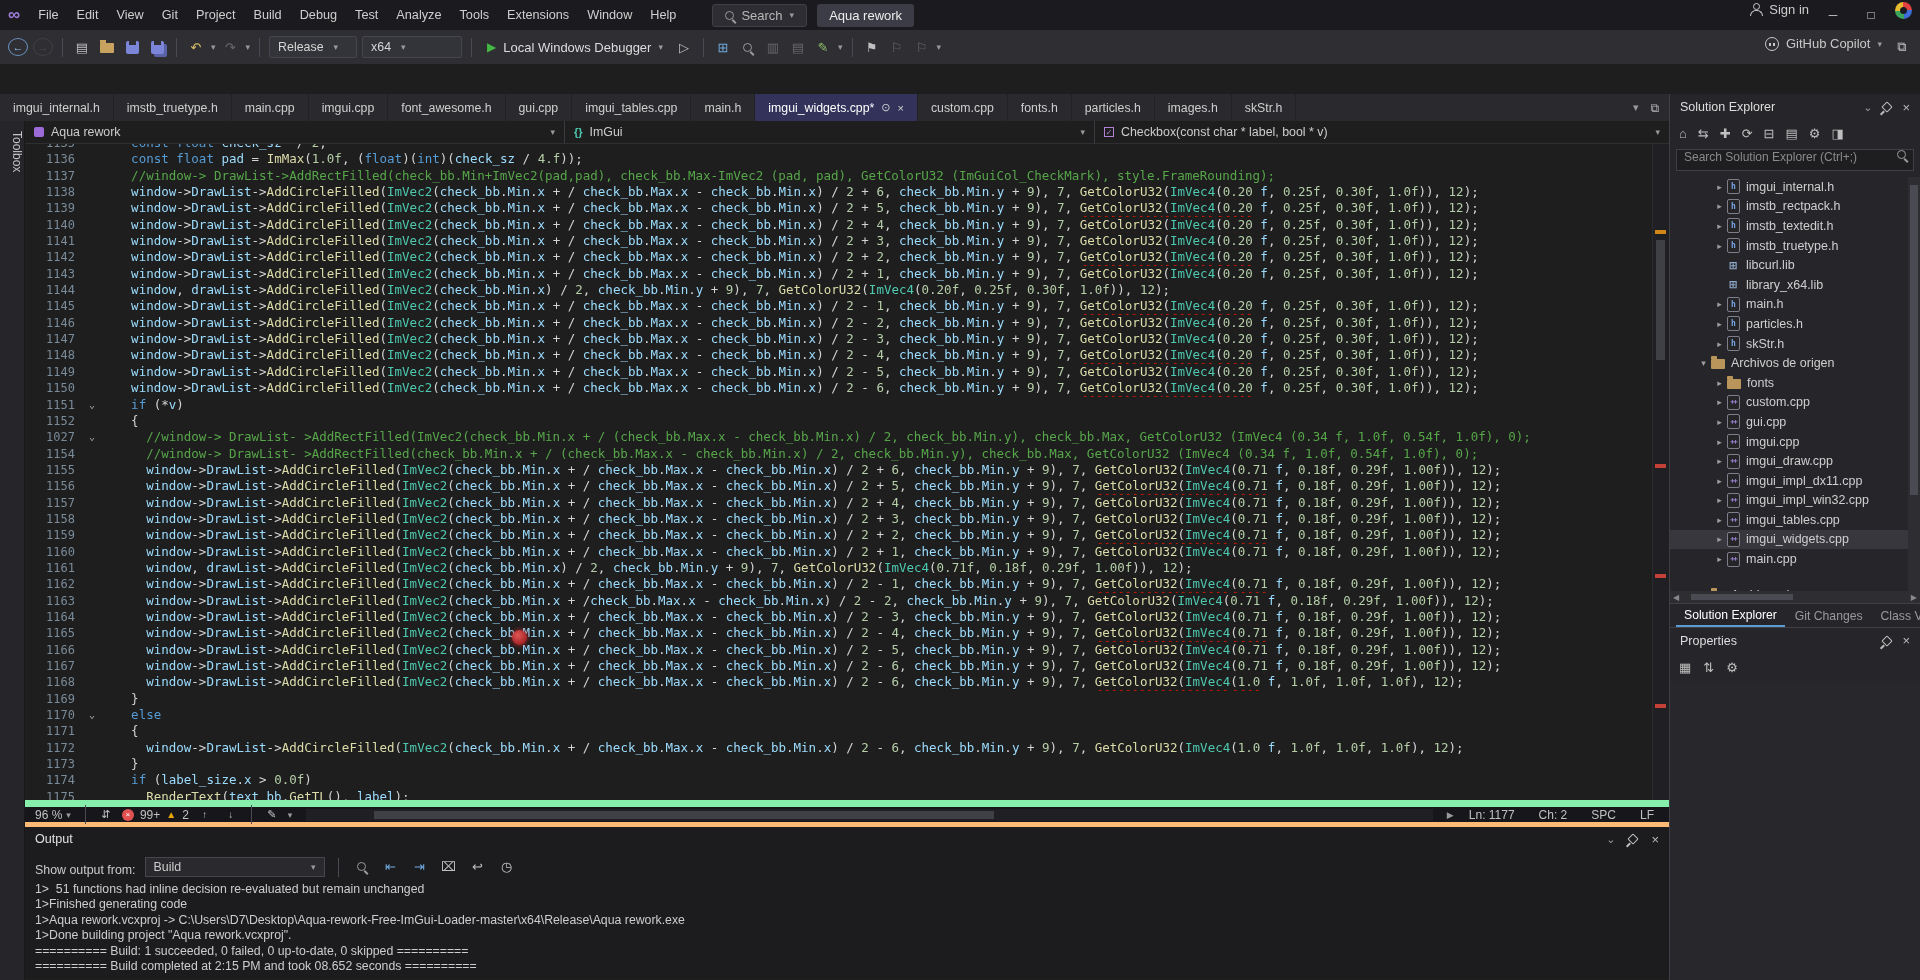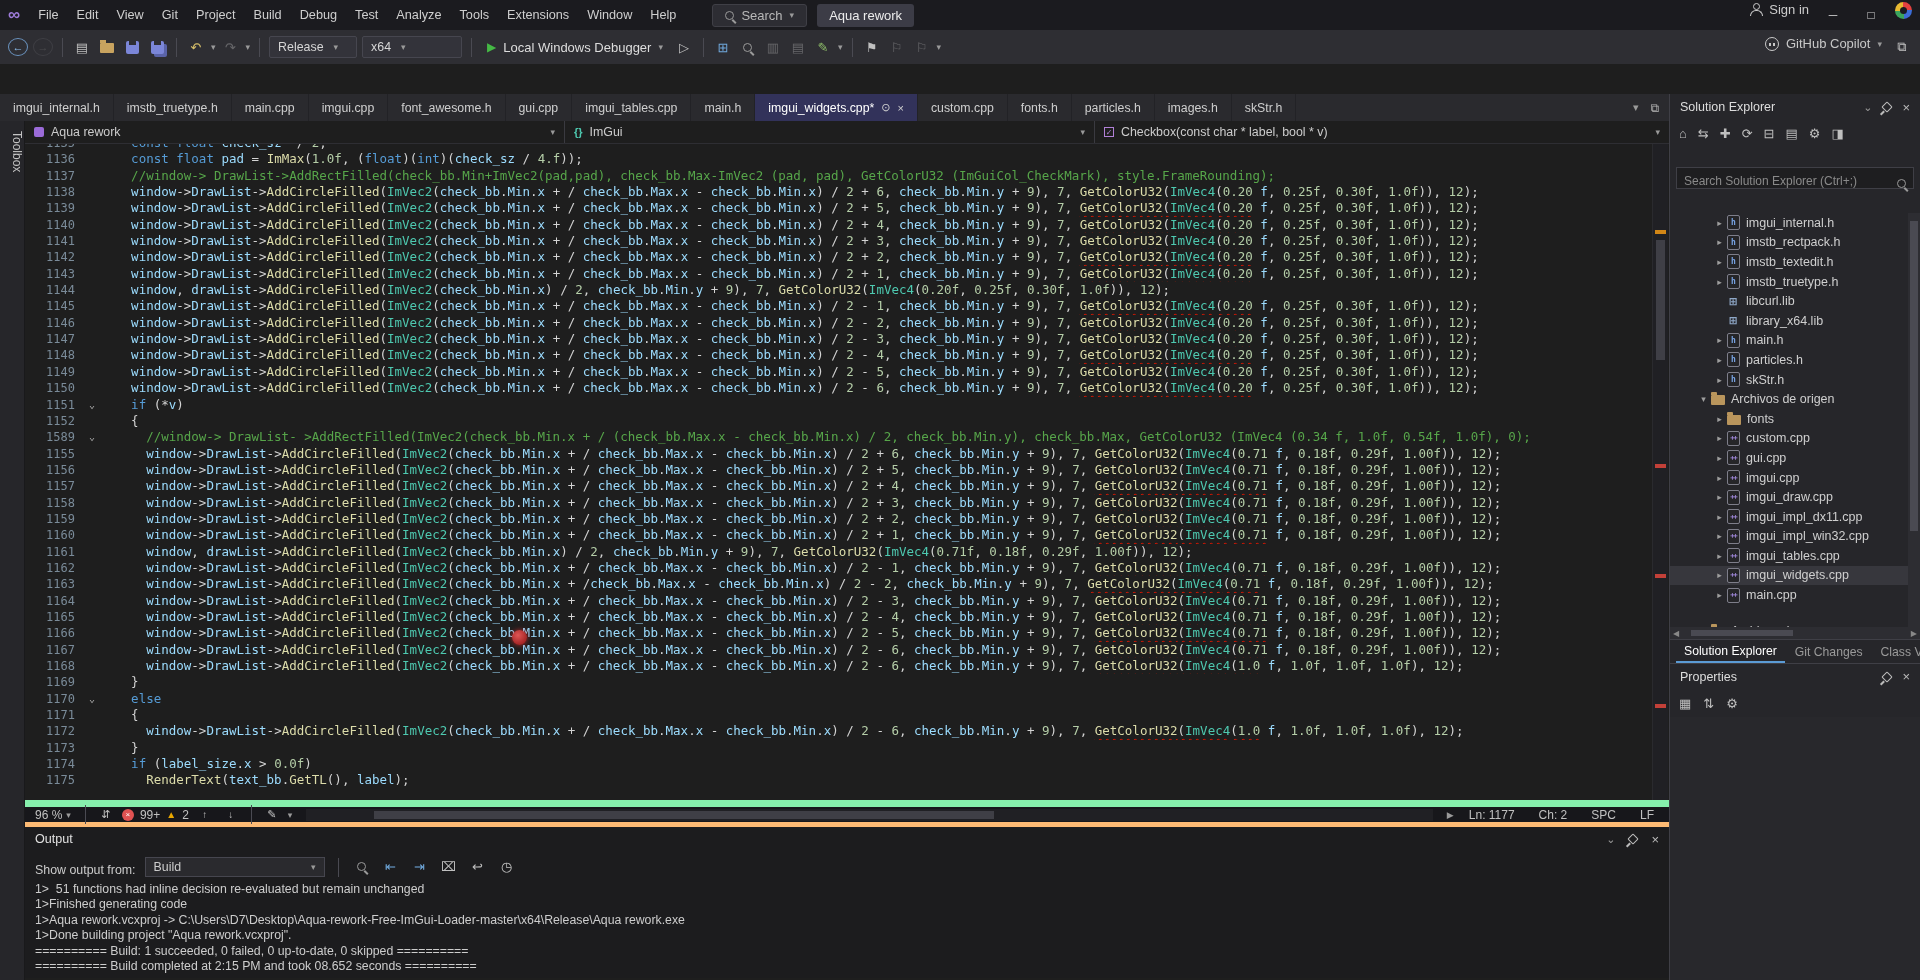--- a/index.html
+++ b/index.html
@@ -101,21 +101,21 @@
   .out-body{font-family:Liberation Sans, sans-serif;font-size:12.3px;line-height:15.4px;color:#CDCDCD;padding:5px 0 0 10px;white-space:pre}
   .mag{position:relative;width:9px;height:9px;border:1.5px solid #9A9A9A;border-radius:50%;display:inline-block;flex:none}
   .mag::after{content:"";position:absolute;left:7px;top:7px;width:5px;height:1.5px;background:#9A9A9A;transform:rotate(45deg);transform-origin:0 0}
   .blue{color:#6FA8DC}
 
   
   .rpanel{left:1669px;top:94px;width:251px;height:886px;background:#26262A;border-left:1px solid #3F3F46;display:flex;flex-direction:column;font-size:12.5px}
   .rp-title{height:26px;display:flex;align-items:center;padding:0 10px;gap:10px;color:#DDD}
   .rp-title .right{margin-left:auto;display:flex;align-items:center;gap:11px;color:#BBB}
   .se-toolbar{height:26px;display:flex;align-items:center;gap:11px;padding:0 9px;color:#BFBFBF;font-size:13px}
-  .se-search{margin:21px 6px;height:22px;background:#1E1E20;border:1px solid #3F3F46;display:flex;align-items:flex-end;gap:6px;padding:0 7px;color:#8A8A8A;font-size:12px}
+  .se-search{margin:3px 6px;height:22px;background:#1E1E20;border:1px solid #3F3F46;display:flex;align-items:flex-start;gap:6px;padding:0 7px;color:#8A8A8A;font-size:12px}
   .se-tree{position:relative;height:414px;overflow:hidden;margin-top:3px}
   .titem{height:19.6px;display:flex;align-items:center;color:#CFCFCF;white-space:nowrap}
   .titem.selected{background:#37373D}
   .t-arrow{width:15px;flex:none;text-align:center;color:#9E9E9E;font-size:9px}
   .t-label{margin-left:6px}
   .fic{width:13px;height:15px;background:#252528;border:1px solid #7E7E8A;border-radius:2px;display:flex;align-items:center;justify-content:center;
        font-family:"DejaVu Sans Mono",monospace;font-size:8px;font-weight:bold;flex:none}
   .fic.h::after{content:"h";color:#7AA7E8}
   .fic.cpp::after{content:"++";color:#A48BE0;font-size:7px;letter-spacing:-1px}
   .fic.lib{border:none;background:none;font-size:13px;color:#8FA8C8}
@@ -320,21 +320,22 @@
         <div class="crow"><span class="lnum">1143</span><span class="fold"></span><span class="ctext">		<span class="tk-var">window</span><span class="tk-op">-</span><span class="tk-op">&gt;</span><span class="tk-var">DrawList</span><span class="tk-op">-</span><span class="tk-op">&gt;</span><span class="tk-fn">AddCircleFilled</span><span class="tk-op">(</span><span class="tk-ty">ImVec2</span><span class="tk-op">(</span><span class="tk-var">check_bb</span><span class="tk-op">.</span><span class="tk-var">Min</span><span class="tk-op">.</span><span class="tk-var">x</span> <span class="tk-op">+</span> <span class="tk-op">/</span> <span class="tk-var">check_bb</span><span class="tk-op">.</span><span class="tk-var">Max</span><span class="tk-op">.</span><span class="tk-var">x</span> <span class="tk-op">-</span> <span class="tk-var">check_bb</span><span class="tk-op">.</span><span class="tk-var">Min</span><span class="tk-op">.</span><span class="tk-var">x</span><span class="tk-op">)</span> <span class="tk-op">/</span> <span class="tk-num">2</span> <span class="tk-op">+</span> <span class="tk-num">1</span><span class="tk-op">,</span> <span class="tk-var">check_bb</span><span class="tk-op">.</span><span class="tk-var">Min</span><span class="tk-op">.</span><span class="tk-var">y</span> <span class="tk-op">+</span> <span class="tk-num">9</span><span class="tk-op">)</span><span class="tk-op">,</span> <span class="tk-num">7</span><span class="tk-op">,</span> <span class="tk-fn sq">GetColorU32</span><span class="tk-op sq">(</span><span class="tk-ty sq">ImVec4</span><span class="tk-op sq">(</span><span class="tk-num sq">0.20</span> <span class="tk-var">f</span><span class="tk-op">,</span> <span class="tk-num">0.25f</span><span class="tk-op">,</span> <span class="tk-num">0.30f</span><span class="tk-op">,</span> <span class="tk-num">1.0f</span><span class="tk-op">)</span><span class="tk-op">)</span><span class="tk-op">,</span> <span class="tk-num">12</span><span class="tk-op">)</span><span class="tk-op">;</span></span></div>
         <div class="crow"><span class="lnum">1144</span><span class="fold"></span><span class="ctext">		<span class="tk-var">window</span><span class="tk-op">,</span> <span class="tk-var">drawList</span><span class="tk-op">-</span><span class="tk-op">&gt;</span><span class="tk-fn">AddCircleFilled</span><span class="tk-op">(</span><span class="tk-ty">ImVec2</span><span class="tk-op">(</span><span class="tk-var">check_bb</span><span class="tk-op">.</span><span class="tk-var">Min</span><span class="tk-op">.</span><span class="tk-var">x</span><span class="tk-op">)</span> <span class="tk-op">/</span> <span class="tk-num">2</span><span class="tk-op">,</span> <span class="tk-var">check_bb</span><span class="tk-op">.</span><span class="tk-var">Min</span><span class="tk-op">.</span><span class="tk-var">y</span> <span class="tk-op">+</span> <span class="tk-num">9</span><span class="tk-op">)</span><span class="tk-op">,</span> <span class="tk-num">7</span><span class="tk-op">,</span> <span class="tk-fn sq">GetColorU32</span><span class="tk-op sq">(</span><span class="tk-ty sq">ImVec4</span><span class="tk-op sq">(</span><span class="tk-num sq">0.20f</span><span class="tk-op">,</span> <span class="tk-num">0.25f</span><span class="tk-op">,</span> <span class="tk-num">0.30f</span><span class="tk-op">,</span> <span class="tk-num">1.0f</span><span class="tk-op">)</span><span class="tk-op">)</span><span class="tk-op">,</span> <span class="tk-num">12</span><span class="tk-op">)</span><span class="tk-op">;</span></span></div>
         <div class="crow"><span class="lnum">1145</span><span class="fold"></span><span class="ctext">		<span class="tk-var">window</span><span class="tk-op">-</span><span class="tk-op">&gt;</span><span class="tk-var">DrawList</span><span class="tk-op">-</span><span class="tk-op">&gt;</span><span class="tk-fn">AddCircleFilled</span><span class="tk-op">(</span><span class="tk-ty">ImVec2</span><span class="tk-op">(</span><span class="tk-var">check_bb</span><span class="tk-op">.</span><span class="tk-var">Min</span><span class="tk-op">.</span><span class="tk-var">x</span> <span class="tk-op">+</span> <span class="tk-op">/</span> <span class="tk-var">check_bb</span><span class="tk-op">.</span><span class="tk-var">Max</span><span class="tk-op">.</span><span class="tk-var">x</span> <span class="tk-op">-</span> <span class="tk-var">check_bb</span><span class="tk-op">.</span><span class="tk-var">Min</span><span class="tk-op">.</span><span class="tk-var">x</span><span class="tk-op">)</span> <span class="tk-op">/</span> <span class="tk-num">2</span> <span class="tk-op">-</span> <span class="tk-num">1</span><span class="tk-op">,</span> <span class="tk-var">check_bb</span><span class="tk-op">.</span><span class="tk-var">Min</span><span class="tk-op">.</span><span class="tk-var">y</span> <span class="tk-op">+</span> <span class="tk-num">9</span><span class="tk-op">)</span><span class="tk-op">,</span> <span class="tk-num">7</span><span class="tk-op">,</span> <span class="tk-fn sq">GetColorU32</span><span class="tk-op sq">(</span><span class="tk-ty sq">ImVec4</span><span class="tk-op sq">(</span><span class="tk-num sq">0.20</span> <span class="tk-var">f</span><span class="tk-op">,</span> <span class="tk-num">0.25f</span><span class="tk-op">,</span> <span class="tk-num">0.30f</span><span class="tk-op">,</span> <span class="tk-num">1.0f</span><span class="tk-op">)</span><span class="tk-op">)</span><span class="tk-op">,</span> <span class="tk-num">12</span><span class="tk-op">)</span><span class="tk-op">;</span></span></div>
         <div class="crow"><span class="lnum">1146</span><span class="fold"></span><span class="ctext">		<span class="tk-var">window</span><span class="tk-op">-</span><span class="tk-op">&gt;</span><span class="tk-var">DrawList</span><span class="tk-op">-</span><span class="tk-op">&gt;</span><span class="tk-fn">AddCircleFilled</span><span class="tk-op">(</span><span class="tk-ty">ImVec2</span><span class="tk-op">(</span><span class="tk-var">check_bb</span><span class="tk-op">.</span><span class="tk-var">Min</span><span class="tk-op">.</span><span class="tk-var">x</span> <span class="tk-op">+</span> <span class="tk-op">/</span> <span class="tk-var">check_bb</span><span class="tk-op">.</span><span class="tk-var">Max</span><span class="tk-op">.</span><span class="tk-var">x</span> <span class="tk-op">-</span> <span class="tk-var">check_bb</span><span class="tk-op">.</span><span class="tk-var">Min</span><span class="tk-op">.</span><span class="tk-var">x</span><span class="tk-op">)</span> <span class="tk-op">/</span> <span class="tk-num">2</span> <span class="tk-op">-</span> <span class="tk-num">2</span><span class="tk-op">,</span> <span class="tk-var">check_bb</span><span class="tk-op">.</span><span class="tk-var">Min</span><span class="tk-op">.</span><span class="tk-var">y</span> <span class="tk-op">+</span> <span class="tk-num">9</span><span class="tk-op">)</span><span class="tk-op">,</span> <span class="tk-num">7</span><span class="tk-op">,</span> <span class="tk-fn sq">GetColorU32</span><span class="tk-op sq">(</span><span class="tk-ty sq">ImVec4</span><span class="tk-op sq">(</span><span class="tk-num sq">0.20</span> <span class="tk-var">f</span><span class="tk-op">,</span> <span class="tk-num">0.25f</span><span class="tk-op">,</span> <span class="tk-num">0.30f</span><span class="tk-op">,</span> <span class="tk-num">1.0f</span><span class="tk-op">)</span><span class="tk-op">)</span><span class="tk-op">,</span> <span class="tk-num">12</span><span class="tk-op">)</span><span class="tk-op">;</span></span></div>
         <div class="crow"><span class="lnum">1147</span><span class="fold"></span><span class="ctext">		<span class="tk-var">window</span><span class="tk-op">-</span><span class="tk-op">&gt;</span><span class="tk-var">DrawList</span><span class="tk-op">-</span><span class="tk-op">&gt;</span><span class="tk-fn">AddCircleFilled</span><span class="tk-op">(</span><span class="tk-ty">ImVec2</span><span class="tk-op">(</span><span class="tk-var">check_bb</span><span class="tk-op">.</span><span class="tk-var">Min</span><span class="tk-op">.</span><span class="tk-var">x</span> <span class="tk-op">+</span> <span class="tk-op">/</span> <span class="tk-var">check_bb</span><span class="tk-op">.</span><span class="tk-var">Max</span><span class="tk-op">.</span><span class="tk-var">x</span> <span class="tk-op">-</span> <span class="tk-var">check_bb</span><span class="tk-op">.</span><span class="tk-var">Min</span><span class="tk-op">.</span><span class="tk-var">x</span><span class="tk-op">)</span> <span class="tk-op">/</span> <span class="tk-num">2</span> <span class="tk-op">-</span> <span class="tk-num">3</span><span class="tk-op">,</span> <span class="tk-var">check_bb</span><span class="tk-op">.</span><span class="tk-var">Min</span><span class="tk-op">.</span><span class="tk-var">y</span> <span class="tk-op">+</span> <span class="tk-num">9</span><span class="tk-op">)</span><span class="tk-op">,</span> <span class="tk-num">7</span><span class="tk-op">,</span> <span class="tk-fn sq">GetColorU32</span><span class="tk-op sq">(</span><span class="tk-ty sq">ImVec4</span><span class="tk-op sq">(</span><span class="tk-num sq">0.20</span> <span class="tk-var">f</span><span class="tk-op">,</span> <span class="tk-num">0.25f</span><span class="tk-op">,</span> <span class="tk-num">0.30f</span><span class="tk-op">,</span> <span class="tk-num">1.0f</span><span class="tk-op">)</span><span class="tk-op">)</span><span class="tk-op">,</span> <span class="tk-num">12</span><span class="tk-op">)</span><span class="tk-op">;</span></span></div>
         <div class="crow"><span class="lnum">1148</span><span class="fold"></span><span class="ctext">		<span class="tk-var">window</span><span class="tk-op">-</span><span class="tk-op">&gt;</span><span class="tk-var">DrawList</span><span class="tk-op">-</span><span class="tk-op">&gt;</span><span class="tk-fn">AddCircleFilled</span><span class="tk-op">(</span><span class="tk-ty">ImVec2</span><span class="tk-op">(</span><span class="tk-var">check_bb</span><span class="tk-op">.</span><span class="tk-var">Min</span><span class="tk-op">.</span><span class="tk-var">x</span> <span class="tk-op">+</span> <span class="tk-op">/</span> <span class="tk-var">check_bb</span><span class="tk-op">.</span><span class="tk-var">Max</span><span class="tk-op">.</span><span class="tk-var">x</span> <span class="tk-op">-</span> <span class="tk-var">check_bb</span><span class="tk-op">.</span><span class="tk-var">Min</span><span class="tk-op">.</span><span class="tk-var">x</span><span class="tk-op">)</span> <span class="tk-op">/</span> <span class="tk-num">2</span> <span class="tk-op">-</span> <span class="tk-num">4</span><span class="tk-op">,</span> <span class="tk-var">check_bb</span><span class="tk-op">.</span><span class="tk-var">Min</span><span class="tk-op">.</span><span class="tk-var">y</span> <span class="tk-op">+</span> <span class="tk-num">9</span><span class="tk-op">)</span><span class="tk-op">,</span> <span class="tk-num">7</span><span class="tk-op">,</span> <span class="tk-fn sq">GetColorU32</span><span class="tk-op sq">(</span><span class="tk-ty sq">ImVec4</span><span class="tk-op sq">(</span><span class="tk-num sq">0.20</span> <span class="tk-var">f</span><span class="tk-op">,</span> <span class="tk-num">0.25f</span><span class="tk-op">,</span> <span class="tk-num">0.30f</span><span class="tk-op">,</span> <span class="tk-num">1.0f</span><span class="tk-op">)</span><span class="tk-op">)</span><span class="tk-op">,</span> <span class="tk-num">12</span><span class="tk-op">)</span><span class="tk-op">;</span></span></div>
         <div class="crow"><span class="lnum">1149</span><span class="fold"></span><span class="ctext">		<span class="tk-var">window</span><span class="tk-op">-</span><span class="tk-op">&gt;</span><span class="tk-var">DrawList</span><span class="tk-op">-</span><span class="tk-op">&gt;</span><span class="tk-fn">AddCircleFilled</span><span class="tk-op">(</span><span class="tk-ty">ImVec2</span><span class="tk-op">(</span><span class="tk-var">check_bb</span><span class="tk-op">.</span><span class="tk-var">Min</span><span class="tk-op">.</span><span class="tk-var">x</span> <span class="tk-op">+</span> <span class="tk-op">/</span> <span class="tk-var">check_bb</span><span class="tk-op">.</span><span class="tk-var">Max</span><span class="tk-op">.</span><span class="tk-var">x</span> <span class="tk-op">-</span> <span class="tk-var">check_bb</span><span class="tk-op">.</span><span class="tk-var">Min</span><span class="tk-op">.</span><span class="tk-var">x</span><span class="tk-op">)</span> <span class="tk-op">/</span> <span class="tk-num">2</span> <span class="tk-op">-</span> <span class="tk-num">5</span><span class="tk-op">,</span> <span class="tk-var">check_bb</span><span class="tk-op">.</span><span class="tk-var">Min</span><span class="tk-op">.</span><span class="tk-var">y</span> <span class="tk-op">+</span> <span class="tk-num">9</span><span class="tk-op">)</span><span class="tk-op">,</span> <span class="tk-num">7</span><span class="tk-op">,</span> <span class="tk-fn sq">GetColorU32</span><span class="tk-op sq">(</span><span class="tk-ty sq">ImVec4</span><span class="tk-op sq">(</span><span class="tk-num sq">0.20</span> <span class="tk-var">f</span><span class="tk-op">,</span> <span class="tk-num">0.25f</span><span class="tk-op">,</span> <span class="tk-num">0.30f</span><span class="tk-op">,</span> <span class="tk-num">1.0f</span><span class="tk-op">)</span><span class="tk-op">)</span><span class="tk-op">,</span> <span class="tk-num">12</span><span class="tk-op">)</span><span class="tk-op">;</span></span></div>
         <div class="crow"><span class="lnum">1150</span><span class="fold"></span><span class="ctext">		<span class="tk-var">window</span><span class="tk-op">-</span><span class="tk-op">&gt;</span><span class="tk-var">DrawList</span><span class="tk-op">-</span><span class="tk-op">&gt;</span><span class="tk-fn">AddCircleFilled</span><span class="tk-op">(</span><span class="tk-ty">ImVec2</span><span class="tk-op">(</span><span class="tk-var">check_bb</span><span class="tk-op">.</span><span class="tk-var">Min</span><span class="tk-op">.</span><span class="tk-var">x</span> <span class="tk-op">+</span> <span class="tk-op">/</span> <span class="tk-var">check_bb</span><span class="tk-op">.</span><span class="tk-var">Max</span><span class="tk-op">.</span><span class="tk-var">x</span> <span class="tk-op">-</span> <span class="tk-var">check_bb</span><span class="tk-op">.</span><span class="tk-var">Min</span><span class="tk-op">.</span><span class="tk-var">x</span><span class="tk-op">)</span> <span class="tk-op">/</span> <span class="tk-num">2</span> <span class="tk-op">-</span> <span class="tk-num">6</span><span class="tk-op">,</span> <span class="tk-var">check_bb</span><span class="tk-op">.</span><span class="tk-var">Min</span><span class="tk-op">.</span><span class="tk-var">y</span> <span class="tk-op">+</span> <span class="tk-num">9</span><span class="tk-op">)</span><span class="tk-op">,</span> <span class="tk-num">7</span><span class="tk-op">,</span> <span class="tk-fn sq">GetColorU32</span><span class="tk-op sq">(</span><span class="tk-ty sq">ImVec4</span><span class="tk-op sq">(</span><span class="tk-num sq">0.20</span> <span class="tk-var">f</span><span class="tk-op">,</span> <span class="tk-num">0.25f</span><span class="tk-op">,</span> <span class="tk-num">0.30f</span><span class="tk-op">,</span> <span class="tk-num">1.0f</span><span class="tk-op">)</span><span class="tk-op">)</span><span class="tk-op">,</span> <span class="tk-num">12</span><span class="tk-op">)</span><span class="tk-op">;</span></span></div>
         <div class="crow"><span class="lnum">1151</span><span class="fold">⌄</span><span class="ctext">		<span class="tk-kw">if</span> <span class="tk-op">(</span><span class="tk-op">*</span><span class="tk-var">v</span><span class="tk-op">)</span></span></div>
         <div class="crow"><span class="lnum">1152</span><span class="fold"></span><span class="ctext">		<span class="tk-op">{</span></span></div>
-        <div class="crow"><span class="lnum">1589</span><span class="fold">⌄</span><span class="ctext"><span class="tk-com">			//window-&gt; DrawList- &gt;AddRectFilled(ImVec2(check_bb.Min.x + / (check_bb.Max.x - check_bb.Min.x) / 2, check_bb.Min.y), check_bb.Max, GetColorU32 (ImVec4 (0.34 f, 1.0f, 0.54f, 1.0f), 0);</span></span></div>
+        <div class="crow"><span class="lnum">1027</span><span class="fold">⌄</span><span class="ctext"><span class="tk-com">			//window-&gt; DrawList- &gt;AddRectFilled(ImVec2(check_bb.Min.x + / (check_bb.Max.x - check_bb.Min.x) / 2, check_bb.Min.y), check_bb.Max, GetColorU32 (ImVec4 (0.34 f, 1.0f, 0.54f, 1.0f), 0);</span></span></div>
+        <div class="crow"><span class="lnum">1154</span><span class="fold"></span><span class="ctext"><span class="tk-com">			//window-&gt; DrawList- &gt;AddRectFilled(check_bb.Min.x + / (check_bb.Max.x - check_bb.Min.x) / 2, check_bb.Min.y), check_bb.Max, GetColorU32 (ImVec4 (0.34 f, 1.0f, 0.54f, 1.0f), 0);</span></span></div>
         <div class="crow"><span class="lnum">1155</span><span class="fold"></span><span class="ctext">			<span class="tk-var">window</span><span class="tk-op">-</span><span class="tk-op">&gt;</span><span class="tk-var">DrawList</span><span class="tk-op">-</span><span class="tk-op">&gt;</span><span class="tk-fn">AddCircleFilled</span><span class="tk-op">(</span><span class="tk-ty">ImVec2</span><span class="tk-op">(</span><span class="tk-var">check_bb</span><span class="tk-op">.</span><span class="tk-var">Min</span><span class="tk-op">.</span><span class="tk-var">x</span> <span class="tk-op">+</span> <span class="tk-op">/</span> <span class="tk-var">check_bb</span><span class="tk-op">.</span><span class="tk-var">Max</span><span class="tk-op">.</span><span class="tk-var">x</span> <span class="tk-op">-</span> <span class="tk-var">check_bb</span><span class="tk-op">.</span><span class="tk-var">Min</span><span class="tk-op">.</span><span class="tk-var">x</span><span class="tk-op">)</span> <span class="tk-op">/</span> <span class="tk-num">2</span> <span class="tk-op">+</span> <span class="tk-num">6</span><span class="tk-op">,</span> <span class="tk-var">check_bb</span><span class="tk-op">.</span><span class="tk-var">Min</span><span class="tk-op">.</span><span class="tk-var">y</span> <span class="tk-op">+</span> <span class="tk-num">9</span><span class="tk-op">)</span><span class="tk-op">,</span> <span class="tk-num">7</span><span class="tk-op">,</span> <span class="tk-fn sq">GetColorU32</span><span class="tk-op sq">(</span><span class="tk-ty sq">ImVec4</span><span class="tk-op sq">(</span><span class="tk-num sq">0.71</span> <span class="tk-var">f</span><span class="tk-op">,</span> <span class="tk-num">0.18f</span><span class="tk-op">,</span> <span class="tk-num">0.29f</span><span class="tk-op">,</span> <span class="tk-num">1.00f</span><span class="tk-op">)</span><span class="tk-op">)</span><span class="tk-op">,</span> <span class="tk-num">12</span><span class="tk-op">)</span><span class="tk-op">;</span></span></div>
         <div class="crow"><span class="lnum">1156</span><span class="fold"></span><span class="ctext">			<span class="tk-var">window</span><span class="tk-op">-</span><span class="tk-op">&gt;</span><span class="tk-var">DrawList</span><span class="tk-op">-</span><span class="tk-op">&gt;</span><span class="tk-fn">AddCircleFilled</span><span class="tk-op">(</span><span class="tk-ty">ImVec2</span><span class="tk-op">(</span><span class="tk-var">check_bb</span><span class="tk-op">.</span><span class="tk-var">Min</span><span class="tk-op">.</span><span class="tk-var">x</span> <span class="tk-op">+</span> <span class="tk-op">/</span> <span class="tk-var">check_bb</span><span class="tk-op">.</span><span class="tk-var">Max</span><span class="tk-op">.</span><span class="tk-var">x</span> <span class="tk-op">-</span> <span class="tk-var">check_bb</span><span class="tk-op">.</span><span class="tk-var">Min</span><span class="tk-op">.</span><span class="tk-var">x</span><span class="tk-op">)</span> <span class="tk-op">/</span> <span class="tk-num">2</span> <span class="tk-op">+</span> <span class="tk-num">5</span><span class="tk-op">,</span> <span class="tk-var">check_bb</span><span class="tk-op">.</span><span class="tk-var">Min</span><span class="tk-op">.</span><span class="tk-var">y</span> <span class="tk-op">+</span> <span class="tk-num">9</span><span class="tk-op">)</span><span class="tk-op">,</span> <span class="tk-num">7</span><span class="tk-op">,</span> <span class="tk-fn sq">GetColorU32</span><span class="tk-op sq">(</span><span class="tk-ty sq">ImVec4</span><span class="tk-op sq">(</span><span class="tk-num sq">0.71</span> <span class="tk-var">f</span><span class="tk-op">,</span> <span class="tk-num">0.18f</span><span class="tk-op">,</span> <span class="tk-num">0.29f</span><span class="tk-op">,</span> <span class="tk-num">1.00f</span><span class="tk-op">)</span><span class="tk-op">)</span><span class="tk-op">,</span> <span class="tk-num">12</span><span class="tk-op">)</span><span class="tk-op">;</span></span></div>
         <div class="crow"><span class="lnum">1157</span><span class="fold"></span><span class="ctext">			<span class="tk-var">window</span><span class="tk-op">-</span><span class="tk-op">&gt;</span><span class="tk-var">DrawList</span><span class="tk-op">-</span><span class="tk-op">&gt;</span><span class="tk-fn">AddCircleFilled</span><span class="tk-op">(</span><span class="tk-ty">ImVec2</span><span class="tk-op">(</span><span class="tk-var">check_bb</span><span class="tk-op">.</span><span class="tk-var">Min</span><span class="tk-op">.</span><span class="tk-var">x</span> <span class="tk-op">+</span> <span class="tk-op">/</span> <span class="tk-var">check_bb</span><span class="tk-op">.</span><span class="tk-var">Max</span><span class="tk-op">.</span><span class="tk-var">x</span> <span class="tk-op">-</span> <span class="tk-var">check_bb</span><span class="tk-op">.</span><span class="tk-var">Min</span><span class="tk-op">.</span><span class="tk-var">x</span><span class="tk-op">)</span> <span class="tk-op">/</span> <span class="tk-num">2</span> <span class="tk-op">+</span> <span class="tk-num">4</span><span class="tk-op">,</span> <span class="tk-var">check_bb</span><span class="tk-op">.</span><span class="tk-var">Min</span><span class="tk-op">.</span><span class="tk-var">y</span> <span class="tk-op">+</span> <span class="tk-num">9</span><span class="tk-op">)</span><span class="tk-op">,</span> <span class="tk-num">7</span><span class="tk-op">,</span> <span class="tk-fn sq">GetColorU32</span><span class="tk-op sq">(</span><span class="tk-ty sq">ImVec4</span><span class="tk-op sq">(</span><span class="tk-num sq">0.71</span> <span class="tk-var">f</span><span class="tk-op">,</span> <span class="tk-num">0.18f</span><span class="tk-op">,</span> <span class="tk-num">0.29f</span><span class="tk-op">,</span> <span class="tk-num">1.00f</span><span class="tk-op">)</span><span class="tk-op">)</span><span class="tk-op">,</span> <span class="tk-num">12</span><span class="tk-op">)</span><span class="tk-op">;</span></span></div>
         <div class="crow"><span class="lnum">1158</span><span class="fold"></span><span class="ctext">			<span class="tk-var">window</span><span class="tk-op">-</span><span class="tk-op">&gt;</span><span class="tk-var">DrawList</span><span class="tk-op">-</span><span class="tk-op">&gt;</span><span class="tk-fn">AddCircleFilled</span><span class="tk-op">(</span><span class="tk-ty">ImVec2</span><span class="tk-op">(</span><span class="tk-var">check_bb</span><span class="tk-op">.</span><span class="tk-var">Min</span><span class="tk-op">.</span><span class="tk-var">x</span> <span class="tk-op">+</span> <span class="tk-op">/</span> <span class="tk-var">check_bb</span><span class="tk-op">.</span><span class="tk-var">Max</span><span class="tk-op">.</span><span class="tk-var">x</span> <span class="tk-op">-</span> <span class="tk-var">check_bb</span><span class="tk-op">.</span><span class="tk-var">Min</span><span class="tk-op">.</span><span class="tk-var">x</span><span class="tk-op">)</span> <span class="tk-op">/</span> <span class="tk-num">2</span> <span class="tk-op">+</span> <span class="tk-num">3</span><span class="tk-op">,</span> <span class="tk-var">check_bb</span><span class="tk-op">.</span><span class="tk-var">Min</span><span class="tk-op">.</span><span class="tk-var">y</span> <span class="tk-op">+</span> <span class="tk-num">9</span><span class="tk-op">)</span><span class="tk-op">,</span> <span class="tk-num">7</span><span class="tk-op">,</span> <span class="tk-fn sq">GetColorU32</span><span class="tk-op sq">(</span><span class="tk-ty sq">ImVec4</span><span class="tk-op sq">(</span><span class="tk-num sq">0.71</span> <span class="tk-var">f</span><span class="tk-op">,</span> <span class="tk-num">0.18f</span><span class="tk-op">,</span> <span class="tk-num">0.29f</span><span class="tk-op">,</span> <span class="tk-num">1.00f</span><span class="tk-op">)</span><span class="tk-op">)</span><span class="tk-op">,</span> <span class="tk-num">12</span><span class="tk-op">)</span><span class="tk-op">;</span></span></div>
         <div class="crow"><span class="lnum">1159</span><span class="fold"></span><span class="ctext">			<span class="tk-var">window</span><span class="tk-op">-</span><span class="tk-op">&gt;</span><span class="tk-var">DrawList</span><span class="tk-op">-</span><span class="tk-op">&gt;</span><span class="tk-fn">AddCircleFilled</span><span class="tk-op">(</span><span class="tk-ty">ImVec2</span><span class="tk-op">(</span><span class="tk-var">check_bb</span><span class="tk-op">.</span><span class="tk-var">Min</span><span class="tk-op">.</span><span class="tk-var">x</span> <span class="tk-op">+</span> <span class="tk-op">/</span> <span class="tk-var">check_bb</span><span class="tk-op">.</span><span class="tk-var">Max</span><span class="tk-op">.</span><span class="tk-var">x</span> <span class="tk-op">-</span> <span class="tk-var">check_bb</span><span class="tk-op">.</span><span class="tk-var">Min</span><span class="tk-op">.</span><span class="tk-var">x</span><span class="tk-op">)</span> <span class="tk-op">/</span> <span class="tk-num">2</span> <span class="tk-op">+</span> <span class="tk-num">2</span><span class="tk-op">,</span> <span class="tk-var">check_bb</span><span class="tk-op">.</span><span class="tk-var">Min</span><span class="tk-op">.</span><span class="tk-var">y</span> <span class="tk-op">+</span> <span class="tk-num">9</span><span class="tk-op">)</span><span class="tk-op">,</span> <span class="tk-num">7</span><span class="tk-op">,</span> <span class="tk-fn sq">GetColorU32</span><span class="tk-op sq">(</span><span class="tk-ty sq">ImVec4</span><span class="tk-op sq">(</span><span class="tk-num sq">0.71</span> <span class="tk-var">f</span><span class="tk-op">,</span> <span class="tk-num">0.18f</span><span class="tk-op">,</span> <span class="tk-num">0.29f</span><span class="tk-op">,</span> <span class="tk-num">1.00f</span><span class="tk-op">)</span><span class="tk-op">)</span><span class="tk-op">,</span> <span class="tk-num">12</span><span class="tk-op">)</span><span class="tk-op">;</span></span></div>
         <div class="crow"><span class="lnum">1160</span><span class="fold"></span><span class="ctext">			<span class="tk-var">window</span><span class="tk-op">-</span><span class="tk-op">&gt;</span><span class="tk-var">DrawList</span><span class="tk-op">-</span><span class="tk-op">&gt;</span><span class="tk-fn">AddCircleFilled</span><span class="tk-op">(</span><span class="tk-ty">ImVec2</span><span class="tk-op">(</span><span class="tk-var">check_bb</span><span class="tk-op">.</span><span class="tk-var">Min</span><span class="tk-op">.</span><span class="tk-var">x</span> <span class="tk-op">+</span> <span class="tk-op">/</span> <span class="tk-var">check_bb</span><span class="tk-op">.</span><span class="tk-var">Max</span><span class="tk-op">.</span><span class="tk-var">x</span> <span class="tk-op">-</span> <span class="tk-var">check_bb</span><span class="tk-op">.</span><span class="tk-var">Min</span><span class="tk-op">.</span><span class="tk-var">x</span><span class="tk-op">)</span> <span class="tk-op">/</span> <span class="tk-num">2</span> <span class="tk-op">+</span> <span class="tk-num">1</span><span class="tk-op">,</span> <span class="tk-var">check_bb</span><span class="tk-op">.</span><span class="tk-var">Min</span><span class="tk-op">.</span><span class="tk-var">y</span> <span class="tk-op">+</span> <span class="tk-num">9</span><span class="tk-op">)</span><span class="tk-op">,</span> <span class="tk-num">7</span><span class="tk-op">,</span> <span class="tk-fn sq">GetColorU32</span><span class="tk-op sq">(</span><span class="tk-ty sq">ImVec4</span><span class="tk-op sq">(</span><span class="tk-num sq">0.71</span> <span class="tk-var">f</span><span class="tk-op">,</span> <span class="tk-num">0.18f</span><span class="tk-op">,</span> <span class="tk-num">0.29f</span><span class="tk-op">,</span> <span class="tk-num">1.00f</span><span class="tk-op">)</span><span class="tk-op">)</span><span class="tk-op">,</span> <span class="tk-num">12</span><span class="tk-op">)</span><span class="tk-op">;</span></span></div>
         <div class="crow"><span class="lnum">1161</span><span class="fold"></span><span class="ctext">			<span class="tk-var">window</span><span class="tk-op">,</span> <span class="tk-var">drawList</span><span class="tk-op">-</span><span class="tk-op">&gt;</span><span class="tk-fn">AddCircleFilled</span><span class="tk-op">(</span><span class="tk-ty">ImVec2</span><span class="tk-op">(</span><span class="tk-var">check_bb</span><span class="tk-op">.</span><span class="tk-var">Min</span><span class="tk-op">.</span><span class="tk-var">x</span><span class="tk-op">)</span> <span class="tk-op">/</span> <span class="tk-num">2</span><span class="tk-op">,</span> <span class="tk-var">check_bb</span><span class="tk-op">.</span><span class="tk-var">Min</span><span class="tk-op">.</span><span class="tk-var">y</span> <span class="tk-op">+</span> <span class="tk-num">9</span><span class="tk-op">)</span><span class="tk-op">,</span> <span class="tk-num">7</span><span class="tk-op">,</span> <span class="tk-fn sq">GetColorU32</span><span class="tk-op sq">(</span><span class="tk-ty sq">ImVec4</span><span class="tk-op sq">(</span><span class="tk-num sq">0.71f</span><span class="tk-op">,</span> <span class="tk-num">0.18f</span><span class="tk-op">,</span> <span class="tk-num">0.29f</span><span class="tk-op">,</span> <span class="tk-num">1.00f</span><span class="tk-op">)</span><span class="tk-op">)</span><span class="tk-op">,</span> <span class="tk-num">12</span><span class="tk-op">)</span><span class="tk-op">;</span></span></div>
         <div class="crow"><span class="lnum">1162</span><span class="fold"></span><span class="ctext">			<span class="tk-var">window</span><span class="tk-op">-</span><span class="tk-op">&gt;</span><span class="tk-var">DrawList</span><span class="tk-op">-</span><span class="tk-op">&gt;</span><span class="tk-fn">AddCircleFilled</span><span class="tk-op">(</span><span class="tk-ty">ImVec2</span><span class="tk-op">(</span><span class="tk-var">check_bb</span><span class="tk-op">.</span><span class="tk-var">Min</span><span class="tk-op">.</span><span class="tk-var">x</span> <span class="tk-op">+</span> <span class="tk-op">/</span> <span class="tk-var">check_bb</span><span class="tk-op">.</span><span class="tk-var">Max</span><span class="tk-op">.</span><span class="tk-var">x</span> <span class="tk-op">-</span> <span class="tk-var">check_bb</span><span class="tk-op">.</span><span class="tk-var">Min</span><span class="tk-op">.</span><span class="tk-var">x</span><span class="tk-op">)</span> <span class="tk-op">/</span> <span class="tk-num">2</span> <span class="tk-op">-</span> <span class="tk-num">1</span><span class="tk-op">,</span> <span class="tk-var">check_bb</span><span class="tk-op">.</span><span class="tk-var">Min</span><span class="tk-op">.</span><span class="tk-var">y</span> <span class="tk-op">+</span> <span class="tk-num">9</span><span class="tk-op">)</span><span class="tk-op">,</span> <span class="tk-num">7</span><span class="tk-op">,</span> <span class="tk-fn sq">GetColorU32</span><span class="tk-op sq">(</span><span class="tk-ty sq">ImVec4</span><span class="tk-op sq">(</span><span class="tk-num sq">0.71</span> <span class="tk-var">f</span><span class="tk-op">,</span> <span class="tk-num">0.18f</span><span class="tk-op">,</span> <span class="tk-num">0.29f</span><span class="tk-op">,</span> <span class="tk-num">1.00f</span><span class="tk-op">)</span><span class="tk-op">)</span><span class="tk-op">,</span> <span class="tk-num">12</span><span class="tk-op">)</span><span class="tk-op">;</span></span></div>
         <div class="crow"><span class="lnum">1163</span><span class="fold"></span><span class="ctext">			<span class="tk-var">window</span><span class="tk-op">-</span><span class="tk-op">&gt;</span><span class="tk-var">DrawList</span><span class="tk-op">-</span><span class="tk-op">&gt;</span><span class="tk-fn">AddCircleFilled</span><span class="tk-op">(</span><span class="tk-ty">ImVec2</span><span class="tk-op">(</span><span class="tk-var">check_bb</span><span class="tk-op">.</span><span class="tk-var">Min</span><span class="tk-op">.</span><span class="tk-var">x</span> <span class="tk-op">+</span> <span class="tk-op">/</span><span class="tk-var">check_bb</span><span class="tk-op">.</span><span class="tk-var">Max</span><span class="tk-op">.</span><span class="tk-var">x</span> <span class="tk-op">-</span> <span class="tk-var">check_bb</span><span class="tk-op">.</span><span class="tk-var">Min</span><span class="tk-op">.</span><span class="tk-var">x</span><span class="tk-op">)</span> <span class="tk-op">/</span> <span class="tk-num">2</span> <span class="tk-op">-</span> <span class="tk-num">2</span><span class="tk-op">,</span> <span class="tk-var">check_bb</span><span class="tk-op">.</span><span class="tk-var">Min</span><span class="tk-op">.</span><span class="tk-var">y</span> <span class="tk-op">+</span> <span class="tk-num">9</span><span class="tk-op">)</span><span class="tk-op">,</span> <span class="tk-num">7</span><span class="tk-op">,</span> <span class="tk-fn sq">GetColorU32</span><span class="tk-op sq">(</span><span class="tk-ty sq">ImVec4</span><span class="tk-op sq">(</span><span class="tk-num sq">0.71</span> <span class="tk-var">f</span><span class="tk-op">,</span> <span class="tk-num">0.18f</span><span class="tk-op">,</span> <span class="tk-num">0.29f</span><span class="tk-op">,</span> <span class="tk-num">1.00f</span><span class="tk-op">)</span><span class="tk-op">)</span><span class="tk-op">,</span> <span class="tk-num">12</span><span class="tk-op">)</span><span class="tk-op">;</span></span></div>
         <div class="crow"><span class="lnum">1164</span><span class="fold"></span><span class="ctext">			<span class="tk-var">window</span><span class="tk-op">-</span><span class="tk-op">&gt;</span><span class="tk-var">DrawList</span><span class="tk-op">-</span><span class="tk-op">&gt;</span><span class="tk-fn">AddCircleFilled</span><span class="tk-op">(</span><span class="tk-ty">ImVec2</span><span class="tk-op">(</span><span class="tk-var">check_bb</span><span class="tk-op">.</span><span class="tk-var">Min</span><span class="tk-op">.</span><span class="tk-var">x</span> <span class="tk-op">+</span> <span class="tk-op">/</span> <span class="tk-var">check_bb</span><span class="tk-op">.</span><span class="tk-var">Max</span><span class="tk-op">.</span><span class="tk-var">x</span> <span class="tk-op">-</span> <span class="tk-var">check_bb</span><span class="tk-op">.</span><span class="tk-var">Min</span><span class="tk-op">.</span><span class="tk-var">x</span><span class="tk-op">)</span> <span class="tk-op">/</span> <span class="tk-num">2</span> <span class="tk-op">-</span> <span class="tk-num">3</span><span class="tk-op">,</span> <span class="tk-var">check_bb</span><span class="tk-op">.</span><span class="tk-var">Min</span><span class="tk-op">.</span><span class="tk-var">y</span> <span class="tk-op">+</span> <span class="tk-num">9</span><span class="tk-op">)</span><span class="tk-op">,</span> <span class="tk-num">7</span><span class="tk-op">,</span> <span class="tk-fn sq">GetColorU32</span><span class="tk-op sq">(</span><span class="tk-ty sq">ImVec4</span><span class="tk-op sq">(</span><span class="tk-num sq">0.71</span> <span class="tk-var">f</span><span class="tk-op">,</span> <span class="tk-num">0.18f</span><span class="tk-op">,</span> <span class="tk-num">0.29f</span><span class="tk-op">,</span> <span class="tk-num">1.00f</span><span class="tk-op">)</span><span class="tk-op">)</span><span class="tk-op">,</span> <span class="tk-num">12</span><span class="tk-op">)</span><span class="tk-op">;</span></span></div>

